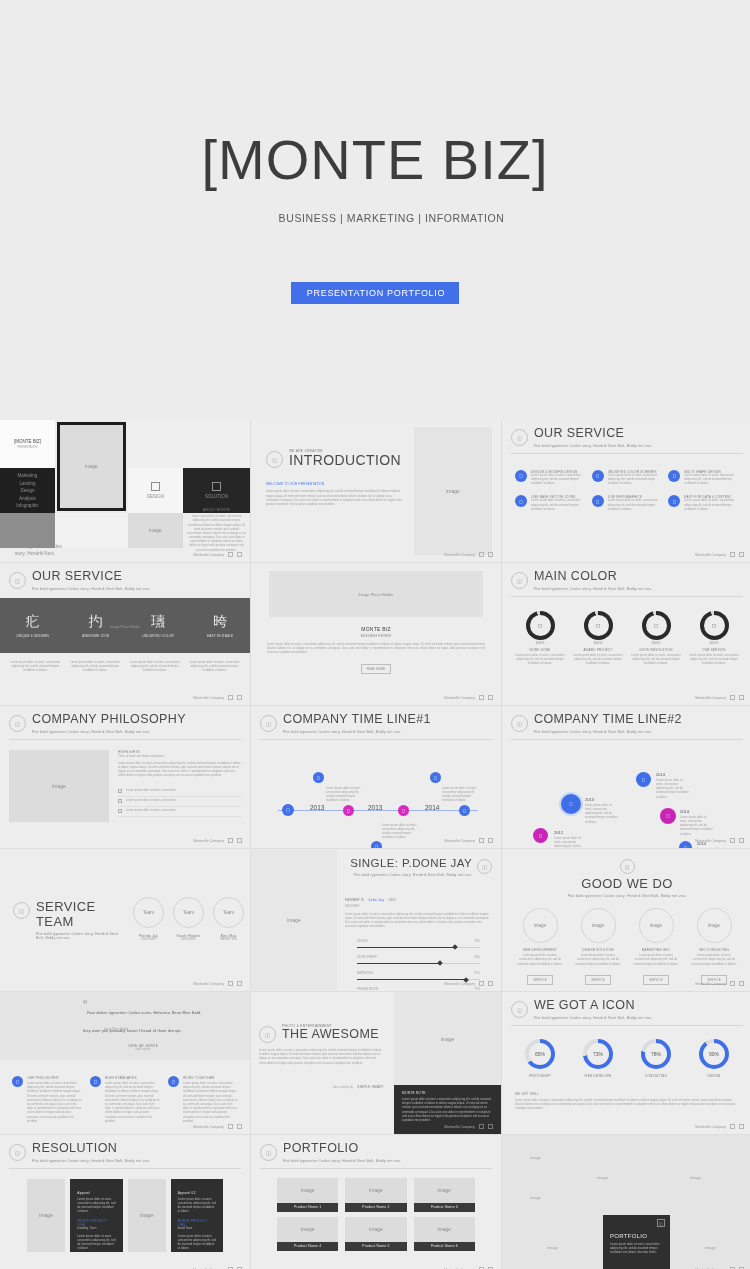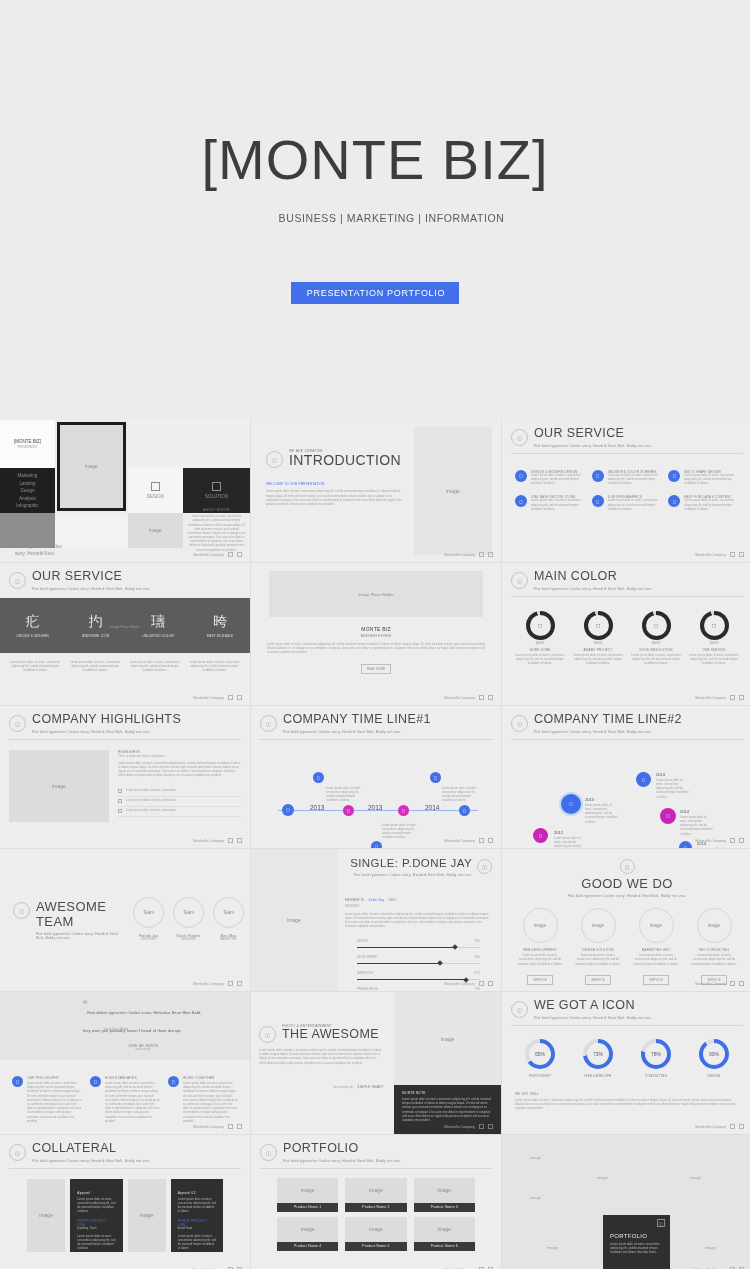--- a/index.html
+++ b/index.html
@@ -343,21 +343,21 @@
         <span>Monteville Company</span>
         <i></i>
         <i></i>
       </div>
   </div>
 
   <div class="slide">
     <div class="sh">
       <div class="sh-circ">◫</div>
       <div>
-        <div class="sh-ttl">COMPANY HIGHLIGHTS</div>
+        <div class="sh-ttl">COMPANY PHILOSOPHY</div>
         <div class="sh-sub">Flat bold typewriter Cedes story, Hendrik Next Bolt, Biddy net vox.</div>
       </div>
     </div>
     <div class="underline"></div>
     <div style="display:flex;gap:9px;margin-top:10px">
       <div class="imgbox" style="width:100px;height:72px">image</div>
       <div style="flex:1">
         <div class="cap" style="font-size:3.2px">HIGHLIGHTS</div>
         <div class="cap" style="font-size:3px;color:#999">This is how we have solutions</div>
         <div class="lorem" style="margin-top:4px">Lorem ipsum dolor sit amet, consectetur adipiscing elit, sed do eiusmod tempor incididunt ut labore et dolore magna aliqua. Ut enim ad minim veniam, quis nostrud exercitation ullamco laboris nisi ut aliquip ex ea commodo consequat. Duis aute irure dolor in reprehenderit in voluptate velit esse cillum dolore eu fugiat nulla pariatur excepteur sint occaecat cupidatat non proident.</div>
@@ -447,21 +447,21 @@
         <i></i>
         <i></i>
       </div>
   </div>
 
   <div class="slide">
     <div style="display:flex;align-items:center;height:100%;gap:10px;padding:0 4px">
       <div class="sh" style="flex:0 0 110px">
         <div class="sh-circ">◫</div>
         <div>
-          <div class="sh-ttl" style="font-size:13px">AWESOME TEAM</div>
+          <div class="sh-ttl" style="font-size:13px">SERVICE TEAM</div>
           <div class="sh-sub">Flat bold typewriter Cedes story, Hendrik Next Bolt, Biddy net vox.</div>
         </div>
       </div>
       <div style="display:flex;gap:9px">
         <div style="text-align:center">
           <div style="width:31px;height:31px;border-radius:50%;border:1px solid #d3d3d3;display:flex;align-items:center;justify-content:center;font-size:4.5px;color:#8e8e8e">Team</div>
           <div class="cap" style="font-size:3.4px;margin-top:6px">Florida Jay</div>
           <div class="lorem">DESIGNER</div>
         </div>
         <div style="text-align:center">
@@ -700,21 +700,21 @@
         <span>Monteville Company</span>
         <i></i>
         <i></i>
       </div>
   </div>
 
   <div class="slide">
     <div class="sh">
       <div class="sh-circ">◫</div>
       <div>
-        <div class="sh-ttl">COLLATERAL</div>
+        <div class="sh-ttl">RESOLUTION</div>
         <div class="sh-sub">Flat bold typewriter Cedes story, Hendrik Next Bolt, Biddy net vox.</div>
       </div>
     </div>
     <div class="underline"></div>
     <div style="display:flex;gap:5px;margin-top:10px;padding:0 18px">
       <div class="imgbox" style="flex:1;height:73px">image</div>
       <div class="dark" style="flex:1;height:73px;padding:12px 7px">
         <div class="cap w" style="font-size:3.2px">Apparel</div>
         <div class="lorem w" style="margin-top:3px">Lorem ipsum dolor sit amet, consectetur adipiscing elit, sed do eiusmod tempor incididunt ut labore.</div>
         <div class="cap blue" style="font-size:3px;margin-top:4px">MONTE PRODUCT LINE</div>

